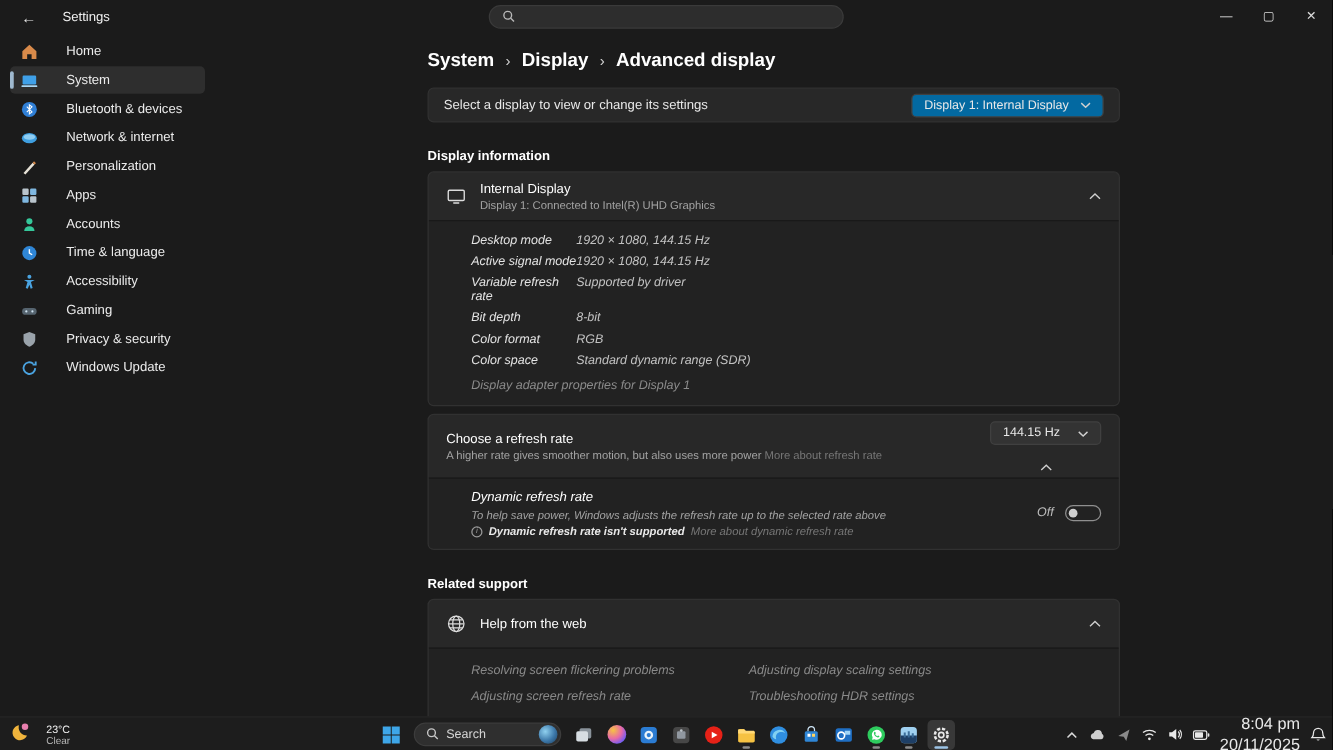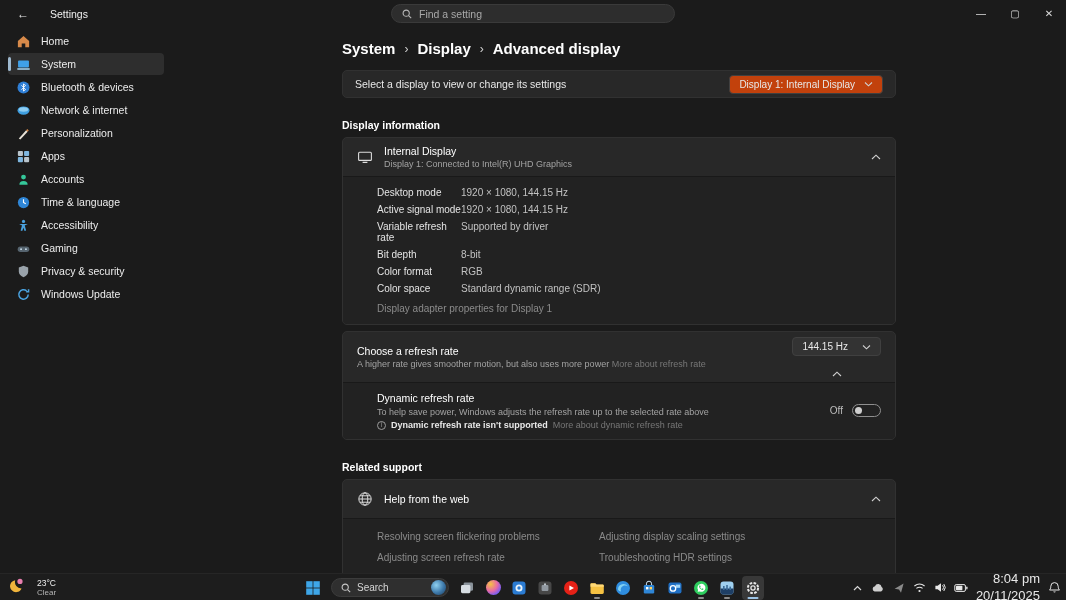--- a/index.html
+++ b/index.html
@@ -22,47 +22,47 @@
   .sidebar { width:172px; padding:2px 8px 0 8px; flex:0 0 auto; }
   .mainarea { flex:1; display:flex; justify-content:center; }
   .content { width:554px; }
 
   
   .profile { display:flex; align-items:center; gap:9px; margin:8px 2px 14px 2px; }
   .avatar { width:31px; height:31px; border-radius:50%; flex:0 0 auto;
     background: radial-gradient(circle at 50% 36%, #c89b6e 0 26%, #6b4a33 44%, #35302c 68%, #23201e 100%); }
   .p-name { font-size:10.5px; font-weight:700; color:#fff; line-height:1.3; }
   .p-email { font-size:8.5px; color:#a8a8a8; line-height:1.3; }
-  .nav-item { position:relative; display:flex; align-items:center; gap:10px; height:22px; padding:0 8px; border-radius:4px; margin-bottom:1px; }
+  .nav-item { position:relative; display:flex; align-items:center; gap:22px; height:22px; padding:0 8px; border-radius:4px; margin-bottom:1px; }
   .nav-item.selected { background:#2e2e2e; }
   .nav-item.selected::before { content:""; position:absolute; left:0; top:4px; width:3px; height:14px; border-radius:2px; background:#9fb9cf; }
   .nav-ico { width:15px; height:15px; display:flex; align-items:center; justify-content:center; flex:0 0 auto; }
   .nav-ico svg { width:15px; height:15px; }
   .nav-label { font-size:10.5px; color:#ececec; white-space:nowrap; }
 
   
   .breadcrumb { margin-top:12px; font-size:15px; font-weight:600; color:#fff; display:flex; align-items:center; gap:9px; }
   .crumb-sep { font-size:12px; color:#d0d0d0; font-weight:400; }
 
   .card { background:#282828; border:1px solid #313131; border-radius:5px; }
   .selector-card { margin-top:13px; height:28px; display:flex; align-items:center; padding:0 12px; }
   .selector-label { font-size:10.5px; color:#e8e8e8; }
-  .dropdown { margin-left:auto; display:flex; align-items:center; gap:9px; background:#c2410c; border:1px solid #404040; border-radius:4px; padding:3px 9px; font-size:10px; color:#e8e8e8; }
+  .dropdown { margin-left:auto; display:flex; align-items:center; gap:9px; background:#0369a1; border:1px solid #404040; border-radius:4px; padding:3px 9px; font-size:10px; color:#e8e8e8; }
   .chev svg { display:block; }
 
   .section-label { margin-top:21px; font-size:10.5px; font-weight:700; color:#fff; }
 
   .exp-card { margin-top:6px; overflow:hidden; }
   .exp-head { display:flex; align-items:center; gap:11px; padding:0 14px; min-height:38px; }
   .exp-ico { width:16px; height:16px; display:flex; align-items:center; justify-content:center; }
   .exp-title { font-size:10.5px; color:#fff; line-height:1.35; }
   .exp-sub { font-size:9px; color:#a3a3a3; line-height:1.35; }
   .exp-chev { margin-left:auto; }
 
-  .exp-body { background:#222222; border-top:1px solid #191919; }
+  .exp-body { background:#222222; border-top:1px solid #191919;font-style:italic; }
   .spec-body { padding:7px 0 8px 0; }
   .spec-row { display:flex; padding:3px 0 3px 34px; }
   .spec-label { width:84px; font-size:10px; color:#e4e4e4; flex:0 0 auto; }
   .spec-value { font-size:10px; color:#c2c2c2; }
   .adapter-link { display:block; margin:6px 0 2px 34px; font-size:10px; color:#8b8b8b; }
 
   .rr-head { min-height:36px; padding:5px 14px; }
   .rr-titleblock { line-height:1.35; }
   .rr-sub { font-size:9px; color:#a3a3a3; }
   .dim-link { color:#777777; }
@@ -117,21 +117,20 @@
   <div class="titlebar">
     <div class="back-btn">←</div>
     <div class="app-title">Settings</div>
     <div class="find-pill">
       <span>
         <svg width="10" height="10" viewBox="0 0 10 10">
             <circle cx="4.2" cy="4.2" r="3.1" fill="none" stroke="#b8b8b8" stroke-width="1.1"></circle>
             <path d="M6.6 6.6 L9.2 9.2" stroke="#b8b8b8" stroke-width="1.1"></path>
           </svg>
       </span>
-      <input type="text" placeholder="Find a setting" style="">
     </div>
     <div class="win-controls">
       <div class="win-btn">—</div>
       <div class="win-btn">▢</div>
       <div class="win-btn">✕</div>
     </div>
   </div>
 
   <div class="bodyarea">
 

